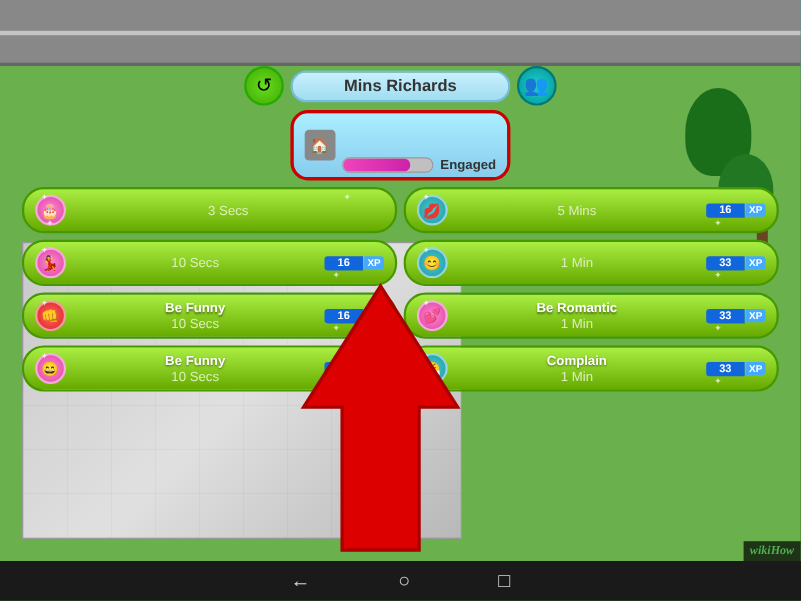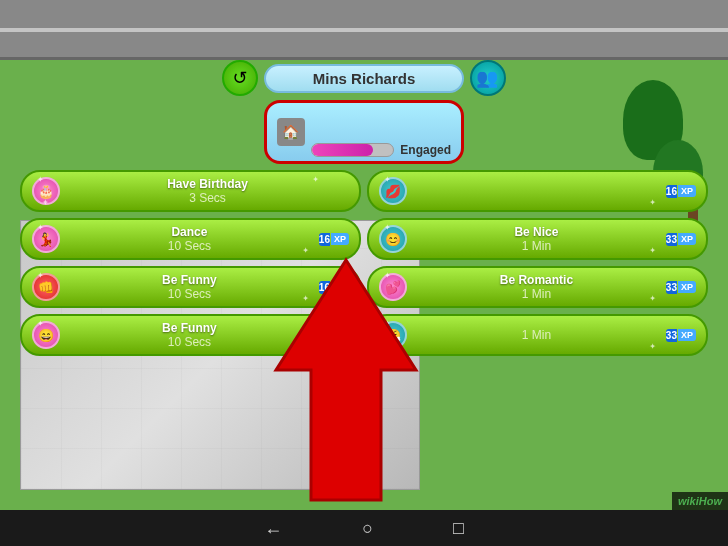--- a/index.html
+++ b/index.html
@@ -108,20 +108,21 @@
       right: 0;
       background: rgba(0,0,0,0.7);
       color: #fff;
       font-size: 11px;
       padding: 3px 6px;
       font-style: italic;
     }
     .wikihow-mark span {
       color: #4CAF50;
       font-weight: bold;
+      font-family: Liberation Serif, serif;
     }
 
     
     .hud-overlay {
       position: absolute;
       top: 60px;
       left: 0; right: 0;
       padding: 0 20px;
     }
 
@@ -279,21 +280,21 @@
     .xp-badge {
       display: flex;
       align-items: center;
       gap: 1px;
     }
     .xp-num {
       background: #1166dd;
       color: #fff;
       font-size: 10px;
       font-weight: bold;
-      padding: 1px 0;
+      padding: 1px 12px;
       border-radius: 3px 0 0 3px;
     }
     .xp-label {
       background: #44aaff;
       color: #fff;
       font-size: 9px;
       font-weight: bold;
       padding: 1px 3px;
       border-radius: 0 3px 3px 0;
     }
@@ -366,57 +367,55 @@
     </div>
 
     <div class="actions-grid">
 
       <div class="action-btn">
         <span class="sparkle" style="top:3px;left:15px;">✦</span>
         <span class="sparkle" style="top:3px;right:40px;">✦</span>
         <span class="sparkle" style="bottom:3px;left:20px;">✦</span>
         <div class="action-icon icon-pink">🎂</div>
         <div class="action-text">
-          <span class="action-name">Have Birthday</span>
           <span class="action-time">3 Secs</span>
         </div>
       </div>
 
       <div class="action-btn">
         <span class="sparkle" style="top:3px;left:15px;">✦</span>
         <span class="sparkle" style="bottom:3px;right:50px;">✦</span>
         <div class="action-icon icon-teal2">💋</div>
         <div class="action-text">
+          <span class="action-time">5 Mins</span>
         </div>
         <div class="xp-badge">
           <span class="xp-num">16</span>
           <span class="xp-label">XP</span>
         </div>
       </div>
 
       <div class="action-btn">
         <span class="sparkle" style="top:3px;left:15px;">✦</span>
         <span class="sparkle" style="bottom:3px;right:50px;">✦</span>
         <div class="action-icon icon-pink">💃</div>
         <div class="action-text">
-          <span class="action-name">Dance</span>
           <span class="action-time">10 Secs</span>
         </div>
         <div class="xp-badge">
           <span class="xp-num">16</span>
           <span class="xp-label">XP</span>
         </div>
       </div>
 
       <div class="action-btn">
         <span class="sparkle" style="top:3px;left:15px;">✦</span>
         <span class="sparkle" style="bottom:3px;right:50px;">✦</span>
         <div class="action-icon icon-teal2">😊</div>
         <div class="action-text">
-          <span class="action-name">Be Nice</span>
           <span class="action-time">1 Min</span>
         </div>
         <div class="xp-badge">
           <span class="xp-num">33</span>
           <span class="xp-label">XP</span>
         </div>
       </div>
 
       <div class="action-btn">
         <span class="sparkle" style="top:3px;left:15px;">✦</span>
@@ -458,20 +457,21 @@
           <span class="xp-num">16</span>
           <span class="xp-label">XP</span>
         </div>
       </div>
 
       <div class="action-btn">
         <span class="sparkle" style="top:3px;left:15px;">✦</span>
         <span class="sparkle" style="bottom:3px;right:50px;">✦</span>
         <div class="action-icon icon-teal2">😤</div>
         <div class="action-text">
+          <span class="action-name">Complain</span>
           <span class="action-time">1 Min</span>
         </div>
         <div class="xp-badge">
           <span class="xp-num">33</span>
           <span class="xp-label">XP</span>
         </div>
       </div>
 
     </div>
   </div>

